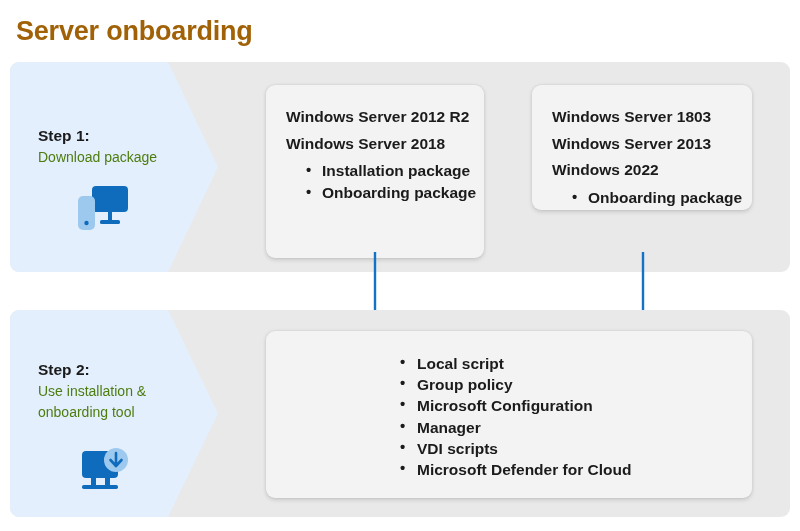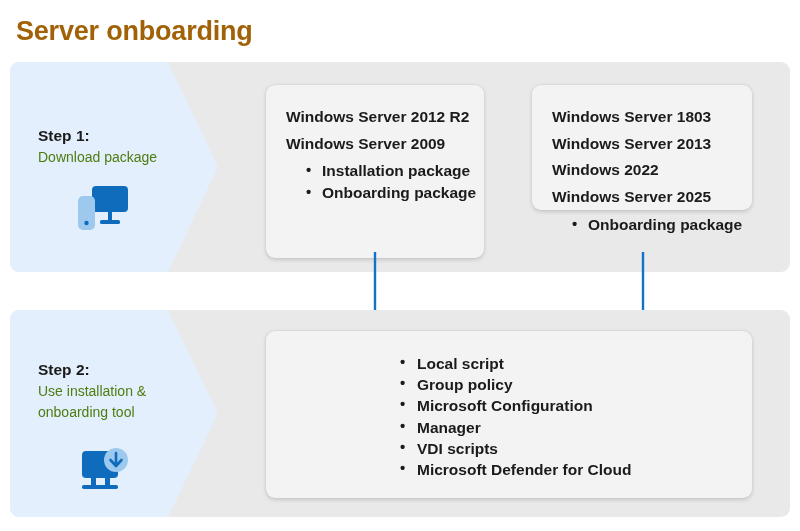--- a/index.html
+++ b/index.html
@@ -191,34 +191,33 @@
         <rect x="24" y="36" width="20" height="4" rx="1.6" fill="#0f6cbd"></rect>
         <rect x="2" y="12" width="17" height="34" rx="5" fill="#9ec9ee"></rect>
         <circle cx="10.5" cy="39" r="2.2" fill="#0f6cbd"></circle>
       </svg>
     </div>
   </div>
 
   <div class="card card-1">
     <div class="card-inner">
       <div class="os-line">Windows Server 2012 R2</div>
-      <div class="os-line">Windows Server 2009</div>
+      <div class="os-line">Windows Server 2018</div>
       <ul class="bullets pkg-list">
         <li>Installation package</li>
         <li>Onboarding package</li>
       </ul>
     </div>
   </div>
 
   <div class="card card-2">
     <div class="card-inner">
       <div class="os-line">Windows Server 1803</div>
       <div class="os-line">Windows Server 2013</div>
       <div class="os-line">Windows 2022</div>
-      <div class="os-line">Windows Server 2025</div>
       <ul class="bullets pkg-list">
         <li>Onboarding package</li>
       </ul>
     </div>
   </div>
 
   <svg class="connector conn-left" viewBox="0 0 18 78">
     <line x1="9" y1="0" x2="9" y2="66" stroke="#1273c6" stroke-width="2.4"></line>
     <path d="M9 76 L2.2 62 L15.8 62 Z" fill="#1273c6"></path>
   </svg>

